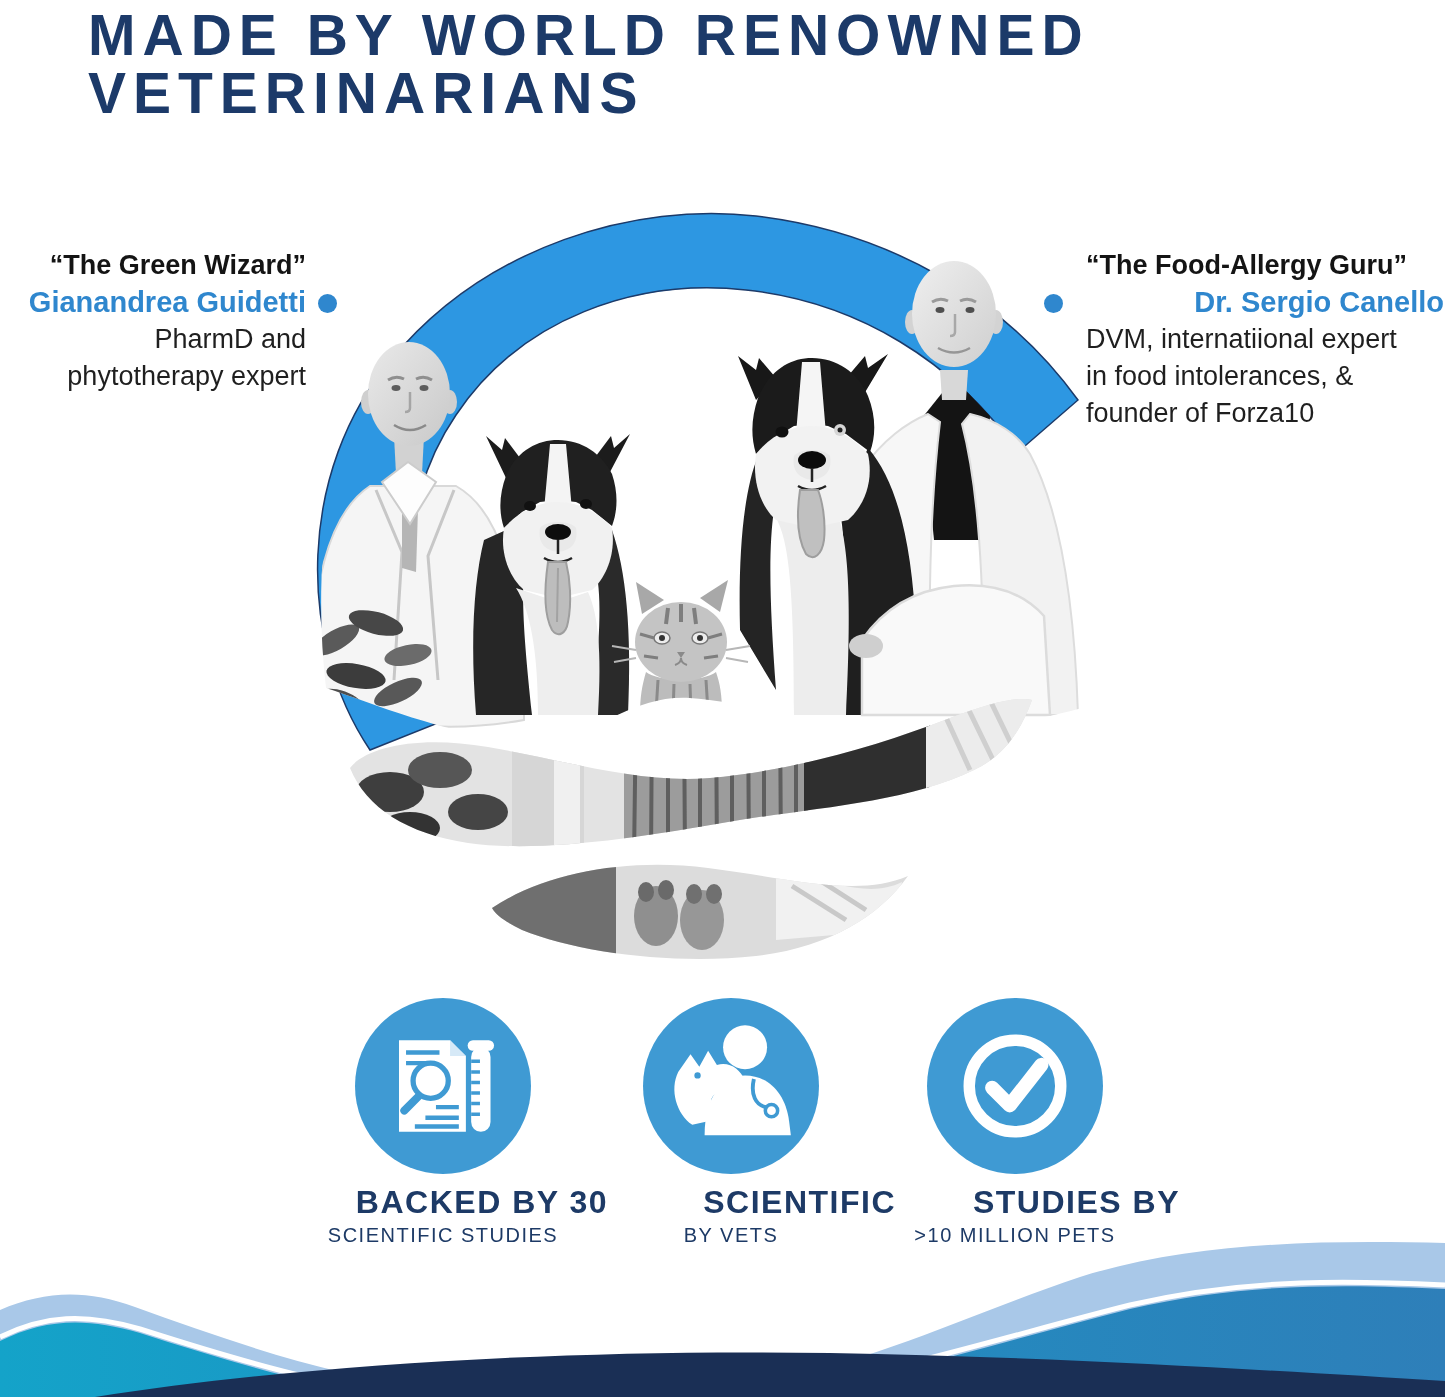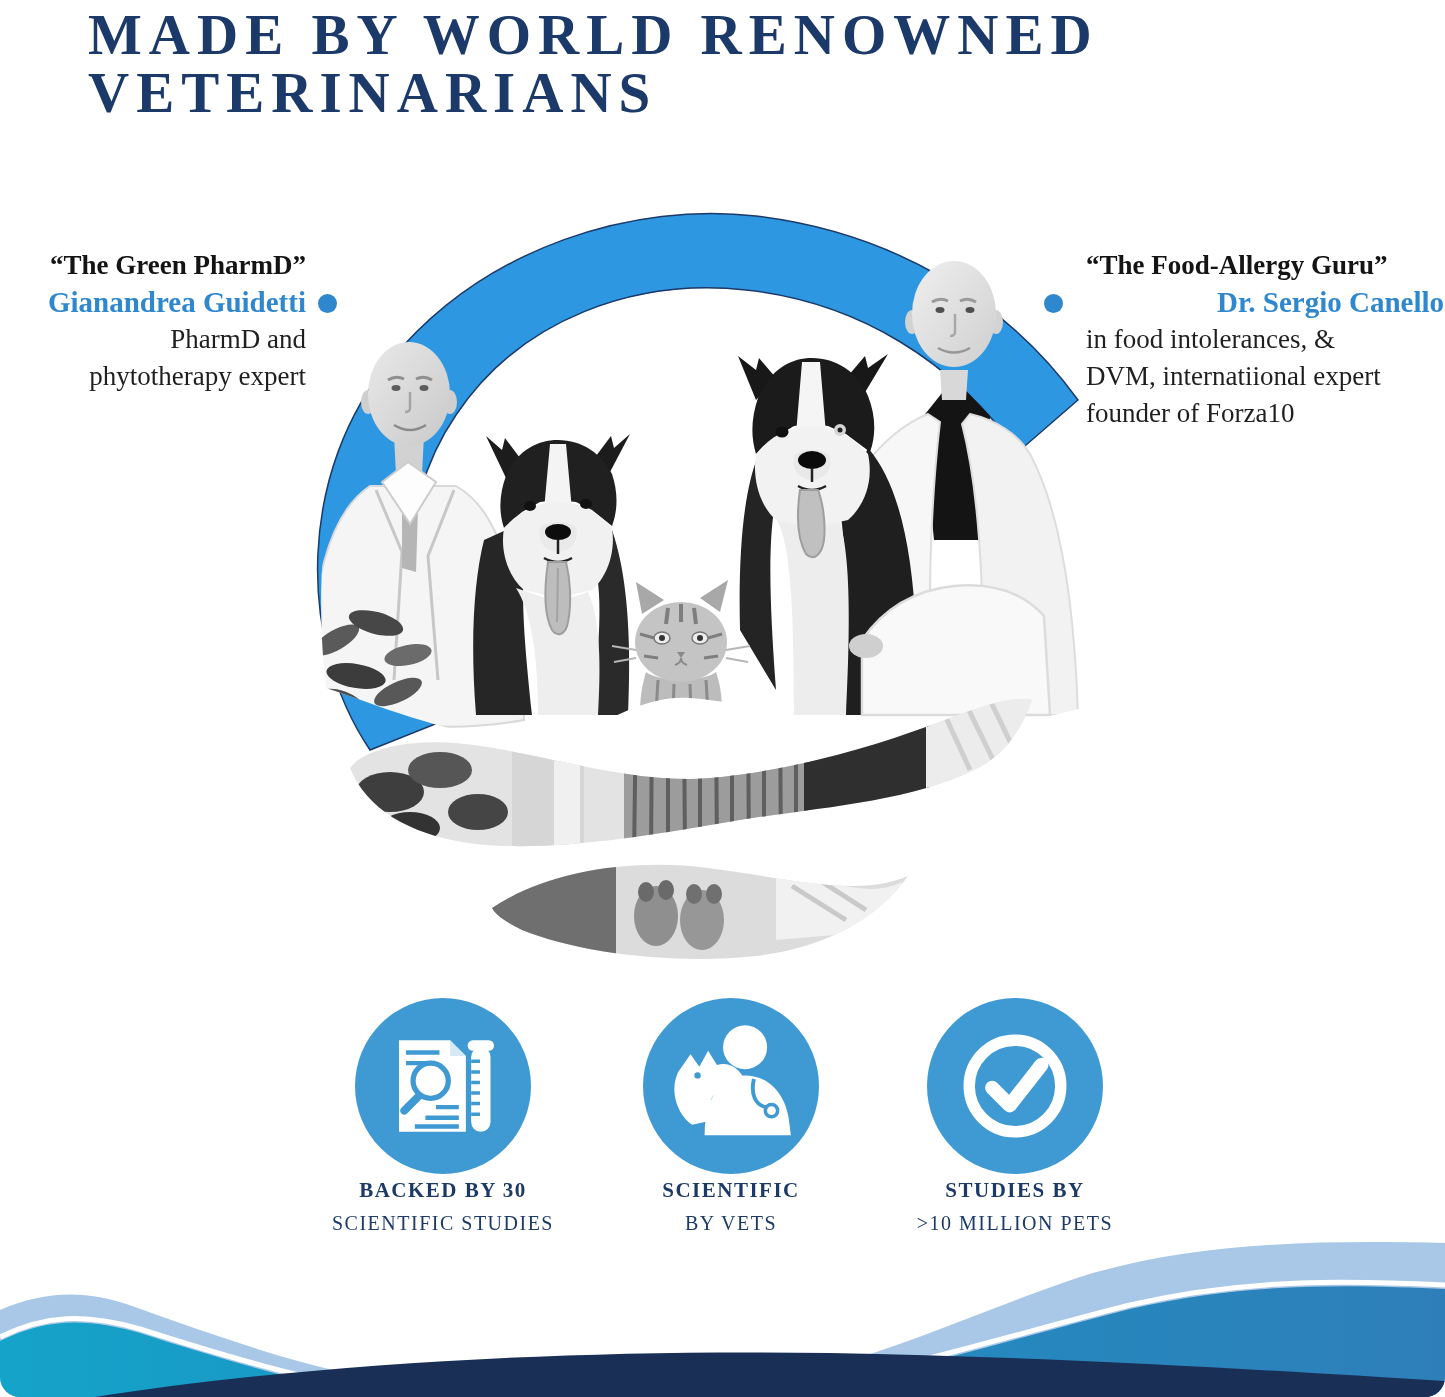--- a/index.html
+++ b/index.html
@@ -1,65 +1,65 @@
 <!DOCTYPE html>
 <html><head>
 <meta charset="utf-8">
 <style>
   html,body{margin:0;padding:0;background:#ffffff;}
   .canvas{position:relative;width:1445px;height:1397px;background:#ffffff;overflow:hidden;
-          font-family:Liberation Serif, serif;border-radius:20px;}
+          font-family:Liberation Sans, sans-serif;}
   
   .title{position:absolute;left:88px;top:6px;color:#1c3a69;font-weight:bold;
          font-size:57px;line-height:58px;letter-spacing:7px;white-space:nowrap;}
   
   .expert{position:absolute;font-size:27px;line-height:37px;color:#1f1f1f;}
   .expert .quote{font-weight:bold;color:#141414;}
   .expert .name{font-weight:bold;color:#2f87ce;font-size:29px;text-align:right;}
   .expert-left{left:24px;top:247px;width:282px;text-align:right;}
   .expert-right{left:1086px;top:247px;width:358px;text-align:left;}
   .dot{position:absolute;width:19px;height:19px;border-radius:50%;background:#2f87ce;}
   .dot-left{left:318px;top:294px;}
   .dot-right{left:1044px;top:294px;}
   
   .hero{position:absolute;left:306px;top:210px;width:834px;height:772px;}
   
   .badge{position:absolute;top:998px;width:330px;text-align:center;color:#1d3a66;}
   .badge svg{width:176px;height:176px;display:block;margin:0 auto;}
-  .badge .b1{margin-top:0;font-size:21px;font-weight:bold;letter-spacing:1.5px;line-height:33px;}
+  .badge .b1{margin-top:12px;font-size:32px;font-weight:bold;letter-spacing:1.5px;line-height:33px;text-align:right;}
   .badge .b2{font-size:20px;font-weight:normal;letter-spacing:1.5px;line-height:33px;}
   .badge-0{left:278px;}
   .badge-1{left:566px;}
   .badge-2{left:850px;}
   
   .waves{position:absolute;left:0;bottom:0;width:1445px;height:172px;}
 </style>
 </head>
 <body>
 
 <div class="canvas">
 
   <div class="title">
     <div>MADE BY WORLD RENOWNED</div>
     <div>VETERINARIANS</div>
   </div>
 
   <div class="expert expert-left">
-    <div class="quote">“The Green PharmD”</div>
+    <div class="quote">“The Green Wizard”</div>
     <div class="name">Gianandrea Guidetti</div>
     <div>PharmD and</div>
     <div>phytotherapy expert</div>
   </div>
   <div class="dot dot-left"></div>
 
   <div class="expert expert-right">
     <div class="quote">“The Food-Allergy Guru”</div>
     <div class="name">Dr. Sergio Canello</div>
+    <div>DVM, internatiional expert</div>
     <div>in food intolerances, &amp;</div>
-    <div>DVM, internatiional expert</div>
     <div>founder of Forza10</div>
   </div>
   <div class="dot dot-right"></div>
 
   <svg class="hero" viewBox="0 0 834 772">
     <defs>
       <linearGradient id="skin1" x1="0" y1="0" x2="1" y2="1">
         <stop offset="0" stop-color="#e9e9e9"></stop>
           <stop offset="1" stop-color="#c9c9c9"></stop>
       </linearGradient>

